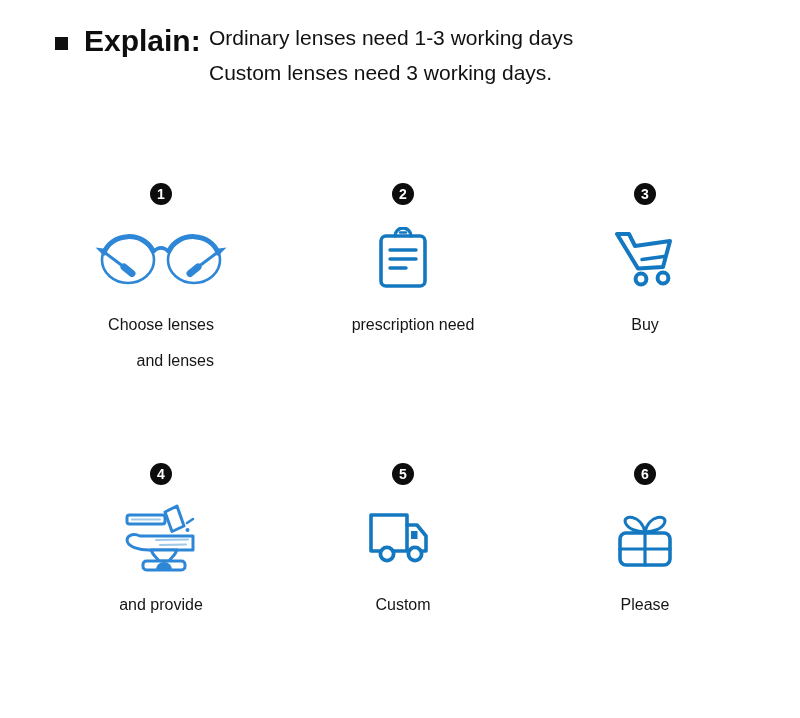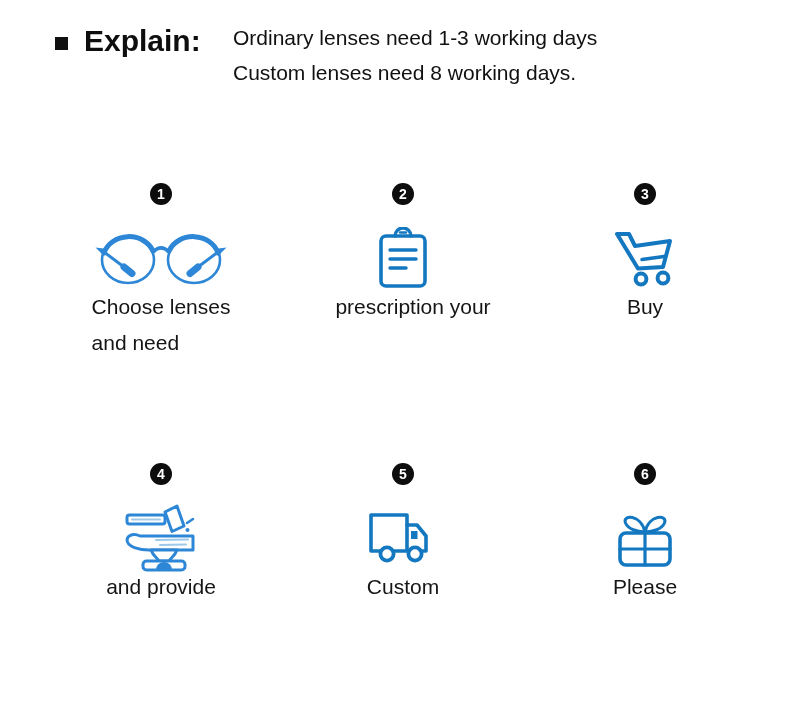--- a/index.html
+++ b/index.html
@@ -11,35 +11,35 @@
     --divider:#1a1a1a;
   }
   html,body{margin:0;padding:0;background:#ffffff;}
   .canvas{
     position:relative;width:800px;height:626px;background:#fff;overflow:hidden;
     font-family:"Liberation Sans", sans-serif;color:var(--text);
   }
   
   .hdr-square{position:absolute;left:55px;top:37px;width:13px;height:13px;background:#101010;}
   .hdr-title{position:absolute;left:84px;top:24px;margin:0;font-size:30px;font-weight:700;line-height:34px;color:#0e0e0e;}
-  .hdr-desc{position:absolute;left:209px;top:20px;font-size:21px;line-height:35px;color:#111;margin-left:24px;}
+  .hdr-desc{position:absolute;left:209px;top:20px;font-size:21px;line-height:35px;color:#111;}
   
   .grid{
     position:absolute;left:40px;top:180px;width:726px;
     display:grid;grid-template-columns:repeat(3,242px);grid-template-rows:280px auto;
     justify-items:center;
   }
   .step{display:flex;flex-direction:column;align-items:center;width:100%;}
   .num{
     margin-top:3px;width:22px;height:22px;border-radius:50%;
     background:var(--badge);color:#fff;font-size:14px;font-weight:700;
     display:flex;align-items:center;justify-content:center;line-height:1;
   }
   .icon{margin-top:22px;height:62px;display:flex;align-items:center;justify-content:center;}
-  .label{font-size:21px;line-height:36px;text-align:left;color:#151515;}
+  .label{margin-top:18px;font-size:16px;line-height:36px;text-align:right;color:#151515;}
   .offset-r .label{transform:translateX(10px);}
   
   .sb{fill:none;stroke:var(--icon-blue);stroke-linecap:round;stroke-linejoin:round;}
   .sbr{fill:none;stroke:var(--icon-blue-bright);stroke-linecap:round;stroke-linejoin:round;}
   .sl{fill:none;stroke:var(--icon-blue-light);stroke-linecap:round;}
   .fw{fill:#ffffff;}
   .fb{fill:var(--icon-blue);stroke:none;}
   .fbr{fill:var(--icon-blue-bright);stroke:none;}
   
   .rule{
@@ -49,21 +49,21 @@
 </style>
 </head>
 <body>
 
 <div class="canvas">
 
   <span class="hdr-square"></span>
   <h1 class="hdr-title">Explain:</h1>
   <div class="hdr-desc">
     <div>Ordinary lenses need 1-3 working days</div>
-    <div>Custom lenses need 8 working days.</div>
+    <div>Custom lenses need 3 working days.</div>
   </div>
 
   <div class="grid">
 
     <div class="step">
       <div class="num">1</div>
       <div class="icon">
         <svg width="134" height="58" viewBox="0 0 134 58" aria-hidden="true">
           <ellipse class="sbr" stroke-width="2.6" cx="34" cy="31" rx="26" ry="23"></ellipse>
           <ellipse class="sbr" stroke-width="2.6" cx="100" cy="31" rx="26" ry="23"></ellipse>
@@ -73,38 +73,38 @@
           <path class="fbr" d="M10,27 L1.5,18.5 L13,20 Z"></path>
           <path class="fbr" d="M124,27 L132.5,18.5 L121,20 Z"></path>
           <line class="sbr" stroke-width="3" x1="10" y1="23" x2="34" y2="41"></line>
           <line class="sbr" stroke-width="7" x1="30" y1="38" x2="38" y2="44.5"></line>
           <line class="sbr" stroke-width="3" x1="124" y1="23" x2="100" y2="41"></line>
           <line class="sbr" stroke-width="7" x1="104" y1="38" x2="96" y2="44.5"></line>
         </svg>
       </div>
       <div class="label">
         <div>Choose lenses</div>
-        <div>and need</div>
+        <div>and lenses</div>
       </div>
     </div>
 
     <div class="step offset-r">
       <div class="num">2</div>
       <div class="icon">
         <svg width="50" height="62" viewBox="0 0 50 62" aria-hidden="true">
           <rect class="sb" stroke-width="3.6" x="3" y="9" width="44" height="50" rx="5"></rect>
           <path class="sb" stroke-width="3.4" d="M17,9 A8,8 0 0 1 33,9"></path>
           <line class="sb" stroke-width="2.4" x1="22" y1="5.5" x2="28" y2="5.5"></line>
           <line class="sb" stroke-width="3.4" x1="12" y1="23" x2="38" y2="23"></line>
           <line class="sb" stroke-width="3.4" x1="12" y1="32" x2="38" y2="32"></line>
           <line class="sb" stroke-width="3.4" x1="12" y1="41" x2="28" y2="41"></line>
         </svg>
       </div>
       <div class="label">
-        <div>prescription your</div>
+        <div>prescription need</div>
       </div>
     </div>
 
     <div class="step">
       <div class="num">3</div>
       <div class="icon">
         <svg width="62" height="60" viewBox="0 0 62 60" aria-hidden="true">
           <path class="sb" stroke-width="4" d="M3,6 L15,6 L21,18 L56,13 L49,39 L24,40.5 Z"></path>
           <line class="sb" stroke-width="3.6" x1="28" y1="31.5" x2="50" y2="28.5"></line>
           <circle class="sb fw" stroke-width="4" cx="27" cy="51" r="5.4"></circle>

